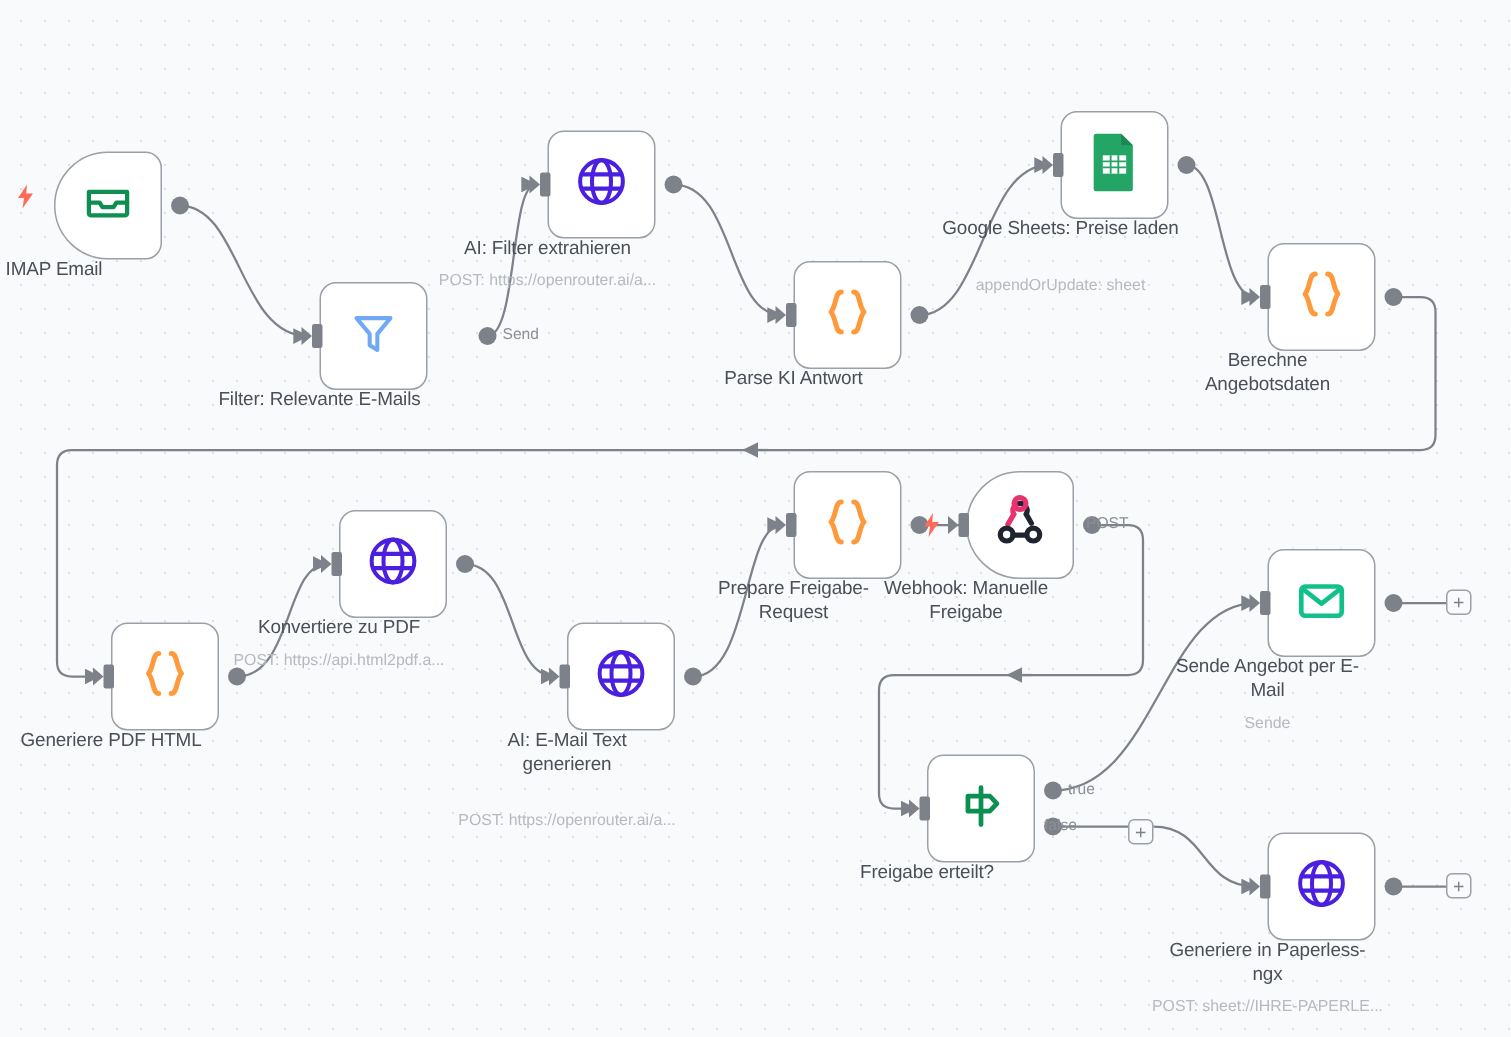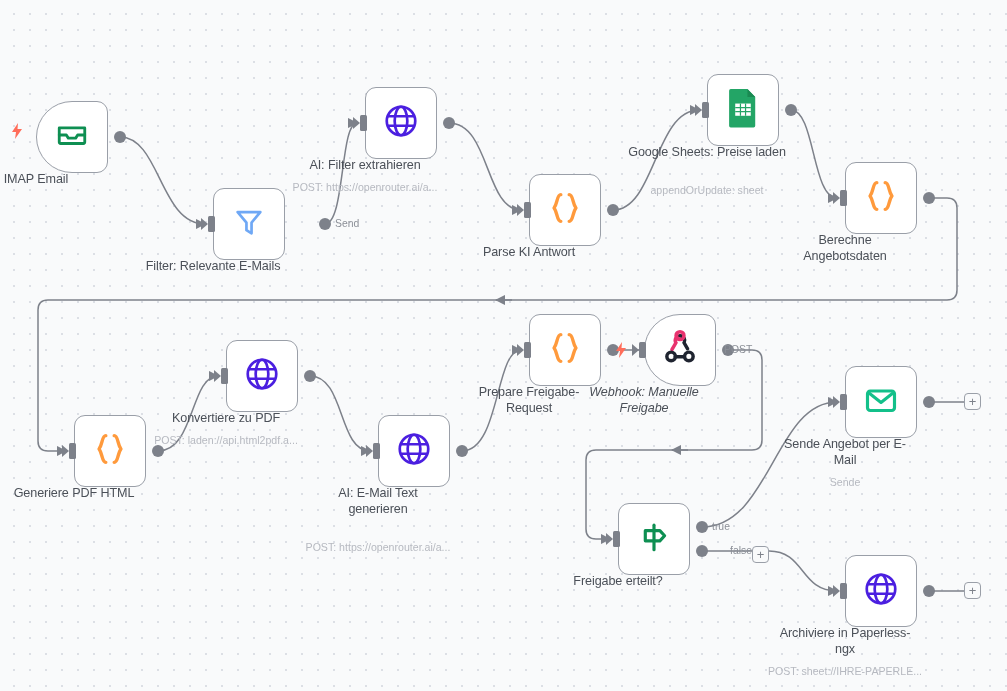--- a/index.html
+++ b/index.html
@@ -262,21 +262,21 @@
         <svg width="38" height="38" viewBox="0 0 24 24" fill="none" stroke="#4b1fe0" stroke-width="1.7">
           <circle cx="12" cy="12" r="9"></circle>
           <ellipse cx="12" cy="12" rx="4" ry="9"></ellipse>
           <path d="M3.3 9 h17.4 M3.3 15 h17.4"></path>
         </svg>
       </span>
     </div>
     <div class="port-in" style="left:-5px;top:28px;"></div>
     <div class="port-out" style="left:78px;top:30px;"></div>
     <div class="caption">Konvertiere zu PDF</div>
-    <div class="subcaption sub1">POST: laden://api.html2pdf.a...</div>
+    <div class="subcaption sub1">POST: https://api.html2pdf.a...</div>
   </div>
 
   <div class="node" style="left:378px;top:415px;">
     <div class="box">
       <span>
         <svg width="38" height="38" viewBox="0 0 24 24" fill="none" stroke="#4b1fe0" stroke-width="1.7">
           <circle cx="12" cy="12" r="9"></circle>
           <ellipse cx="12" cy="12" rx="4" ry="9"></ellipse>
           <path d="M3.3 9 h17.4 M3.3 15 h17.4"></path>
         </svg>
@@ -316,37 +316,37 @@
           <path d="M9 17.5 h5.2" stroke="#1f2430" stroke-width="2.2"></path>
           <circle cx="6.4" cy="17.3" r="2.7" fill="none" stroke="#1f2430" stroke-width="2.2"></circle>
           <circle cx="17.6" cy="17.3" r="2.7" fill="none" stroke="#1f2430" stroke-width="2.2"></circle>
           <circle cx="12" cy="4.2" r="2.5" fill="none" stroke="#e8326e" stroke-width="2.2"></circle>
         </svg>
       </span>
     </div>
     <div class="port-in" style="left:-5px;top:28px;"></div>
     <div class="port-out" style="left:78px;top:30px;"></div>
     <div class="port-label" style="left:80px;top:30px;">POST</div>
-    <div class="caption" style="width:120px;font-style:italic;">Webhook: Manuelle Freigabe</div>
+    <div class="caption" style="width:120px;">Webhook: Manuelle Freigabe</div>
   </div>
 
   <div class="node" style="left:618px;top:503px;">
     <div class="box">
       <span>
         <svg width="38" height="38" viewBox="0 0 24 24" fill="none" stroke="#0e8f52" stroke-width="2" stroke-linejoin="round" stroke-linecap="round">
           <path d="M12 4.5 V20"></path>
           <path d="M6.5 8 h9.2 l3 3.2 l-3 3.2 H6.5 Z"></path>
         </svg>
       </span>
     </div>
     <div class="port-in" style="left:-5px;top:28px;"></div>
     <div class="port-out" style="left:78px;top:18px;"></div>
     <div class="port-label" style="left:94px;top:18px;text-align:center;">true</div>
     <div class="port-out" style="left:78px;top:42px;"></div>
-    <div class="port-label" style="left:112px;top:42px;">false</div>
+    <div class="port-label" style="left:78px;top:42px;">false</div>
     <div class="caption">Freigabe erteilt?</div>
   </div>
 
   <div class="node" style="left:845px;top:366px;">
     <div class="box">
       <span>
         <svg width="36" height="36" viewBox="0 0 24 24" fill="none" stroke="#13c08a" stroke-width="2.1" stroke-linejoin="round">
           <rect x="3" y="6" width="18" height="13" rx="1.8"></rect>
           <path d="M3.8 7.2 L12 13.6 L20.2 7.2"></path>
         </svg>
@@ -363,21 +363,21 @@
       <span>
         <svg width="38" height="38" viewBox="0 0 24 24" fill="none" stroke="#4b1fe0" stroke-width="1.7">
           <circle cx="12" cy="12" r="9"></circle>
           <ellipse cx="12" cy="12" rx="4" ry="9"></ellipse>
           <path d="M3.3 9 h17.4 M3.3 15 h17.4"></path>
         </svg>
       </span>
     </div>
     <div class="port-in" style="left:-5px;top:28px;"></div>
     <div class="port-out" style="left:78px;top:30px;"></div>
-    <div class="caption" style="width:142px;">Archiviere in Paperless-ngx</div>
+    <div class="caption" style="width:142px;">Generiere in Paperless-ngx</div>
     <div class="subcaption sub2">POST: sheet://IHRE-PAPERLE...</div>
   </div>
 
   <div class="plus-btn" style="left:752px;top:546px;">
     <span>+</span>
   </div>
   <div class="plus-btn" style="left:964px;top:393px;">
     <span>+</span>
   </div>
   <div class="plus-btn" style="left:964px;top:582px;">

